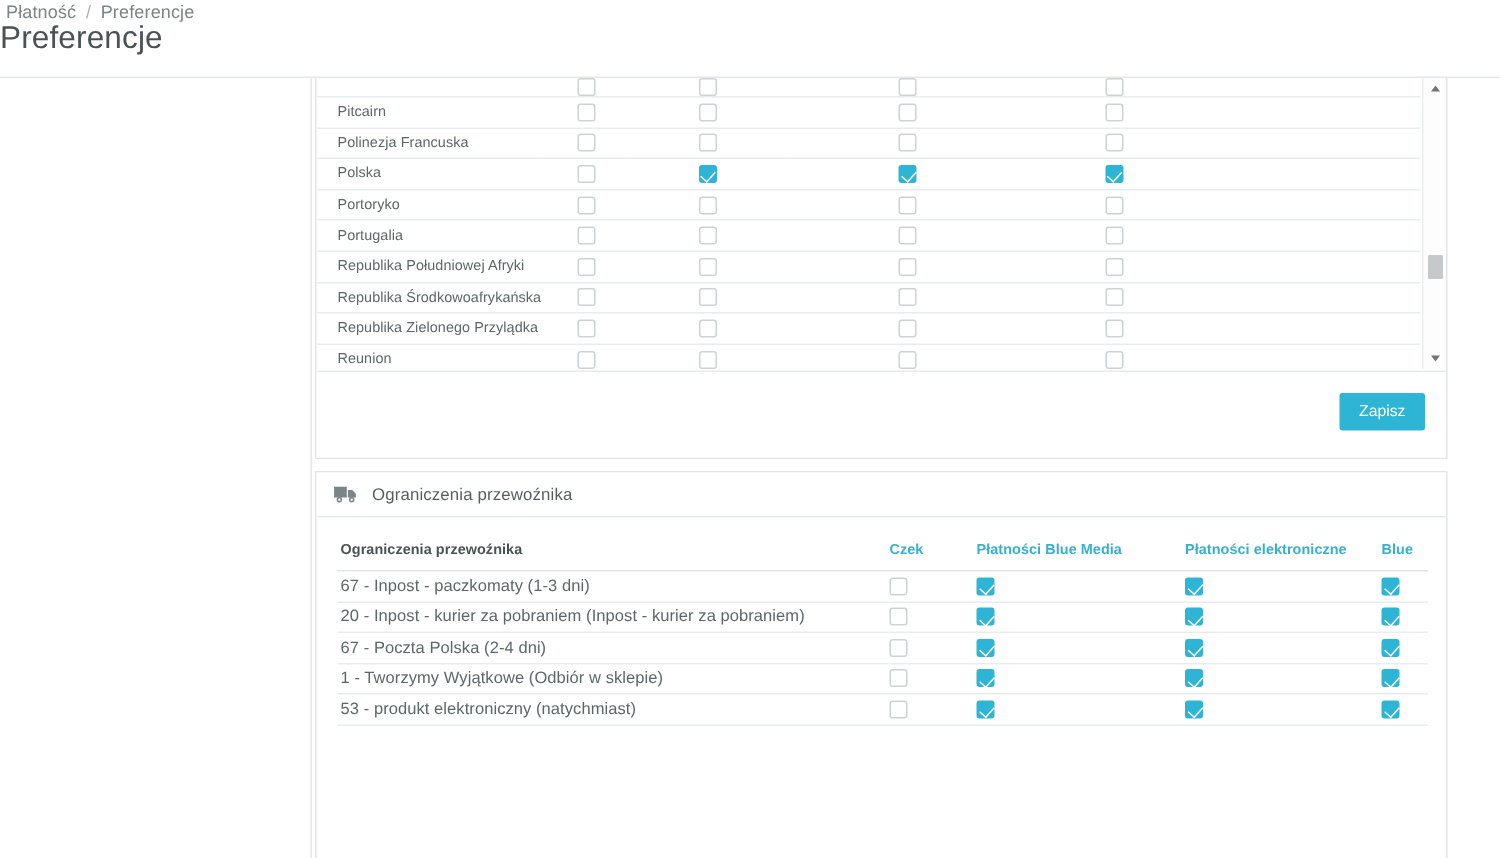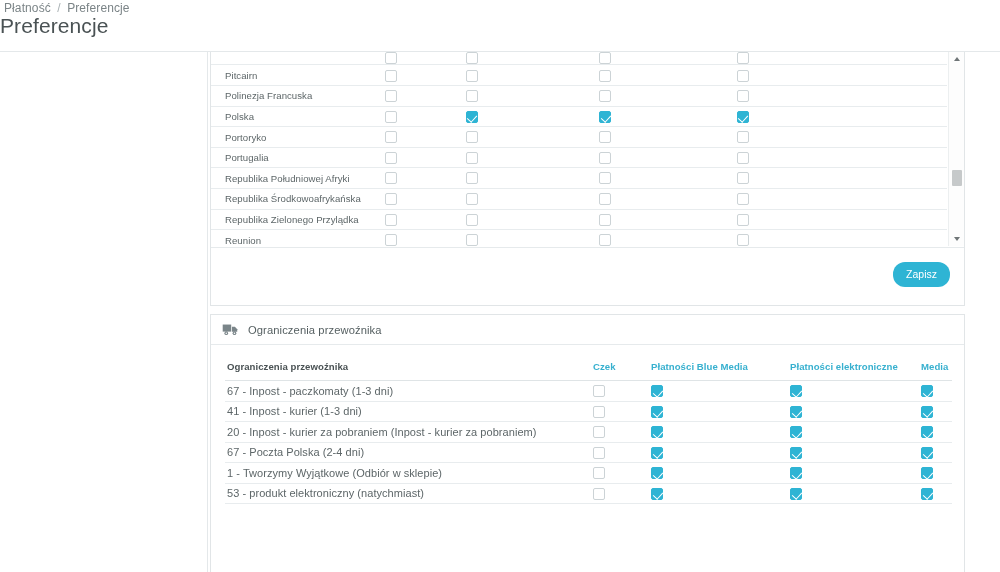--- a/index.html
+++ b/index.html
@@ -128,21 +128,21 @@
     position: absolute; left: 0; bottom: 0;
     width: 753px; height: 58px;
     border-top: 1px solid #e6eaec;
     background: #fff;
   }
   .btn-save {
     position: absolute; right: 14px; top: 14px;
     background: #2eb4d4;
     color: #ffffff;
     font-size: 10.5px;
-    border: none; border-radius: 12px;
+    border: none; border-radius: 2px;
     padding: 6px 13px 7px;
     cursor: pointer;
     font-family: "Liberation Sans", sans-serif;
   }
 
   
   .panel-carrier {
     position: absolute; left: 2px; top: 262px;
     width: 755px; height: 260px;
     background: #ffffff;
@@ -324,39 +324,32 @@
           <col style="width:139px">
             <col style="width:131px">
             <col style="width:31px">
         </colgroup>
         <thead>
           <tr id="carrier-head-row">
               <th style="color: rgb(74, 82, 84); padding-left: 2px;">Ograniczenia przewoźnika</th>
               <th>Czek</th>
               <th>Płatności Blue Media</th>
               <th>Płatności elektroniczne</th>
-              <th>Media</th>
+              <th>Blue</th>
             </tr>
         </thead>
         <tbody id="carrier-rows">
             <tr>
               <td class="name" style="padding-left: 2px;">67 - Inpost - paczkomaty (1-3 dni)</td>
               <td class="cb"><span class="box"></span></td>
               <td class="cb"><span class="box on"></span></td>
               <td class="cb"><span class="box on"></span></td>
               <td class="cb"><span class="box on"></span></td>
             </tr>
             <tr>
-              <td class="name" style="padding-left: 2px;">41 - Inpost - kurier (1-3 dni)</td>
-              <td class="cb"><span class="box"></span></td>
-              <td class="cb"><span class="box on"></span></td>
-              <td class="cb"><span class="box on"></span></td>
-              <td class="cb"><span class="box on"></span></td>
-            </tr>
-            <tr>
               <td class="name" style="padding-left: 2px;">20 - Inpost - kurier za pobraniem (Inpost - kurier za pobraniem)</td>
               <td class="cb"><span class="box"></span></td>
               <td class="cb"><span class="box on"></span></td>
               <td class="cb"><span class="box on"></span></td>
               <td class="cb"><span class="box on"></span></td>
             </tr>
             <tr>
               <td class="name" style="padding-left: 2px;">67 - Poczta Polska (2-4 dni)</td>
               <td class="cb"><span class="box"></span></td>
               <td class="cb"><span class="box on"></span></td>

